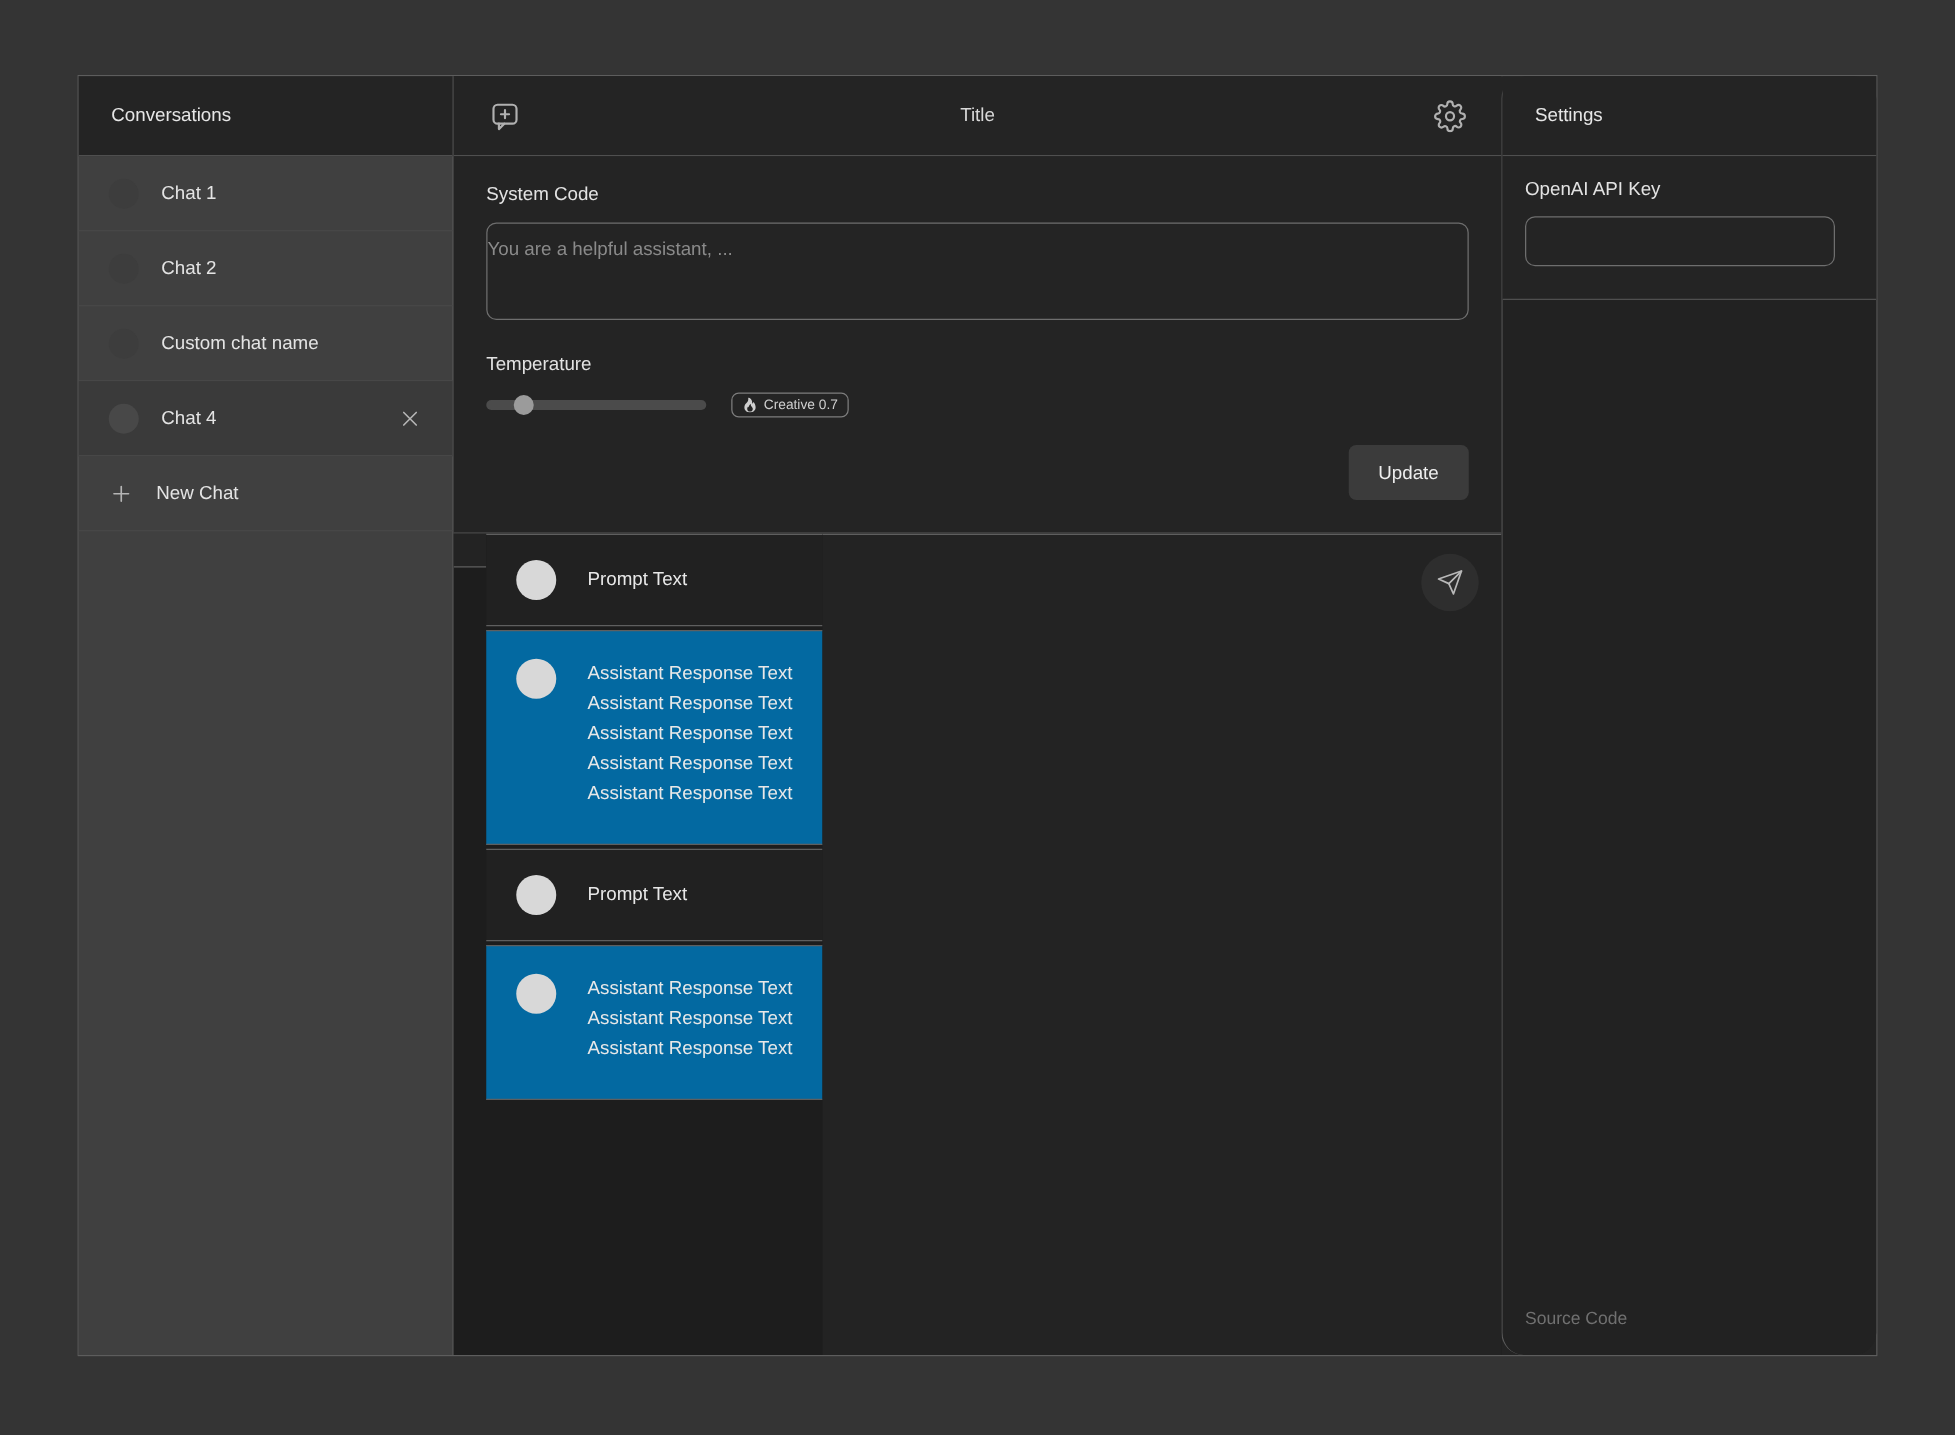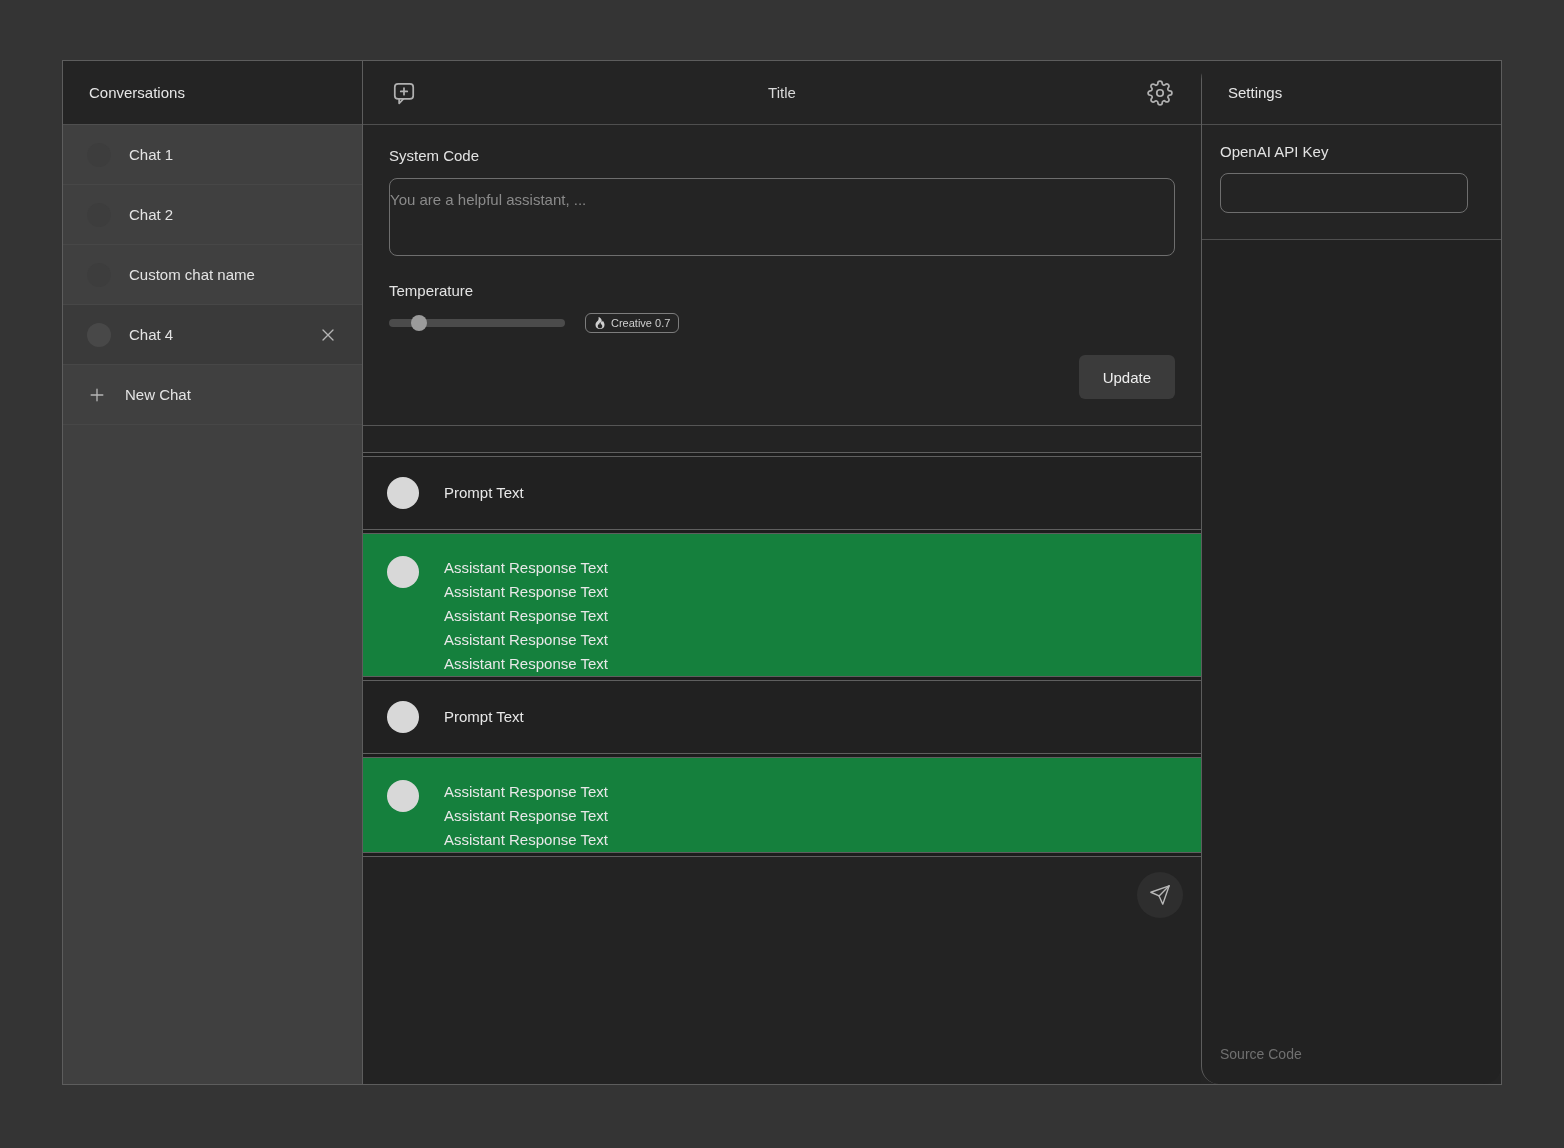--- a/index.html
+++ b/index.html
@@ -77,33 +77,33 @@
     border:1px solid #7d7d7d;border-radius:6px;padding:3px 8px;
     font-size:11px;color:#cfcfcf;background:transparent;
   }
   .update-row{display:flex;justify-content:flex-end;margin-top:24px;}
   .update-btn{
     height:44px;padding:0 24px;border:none;border-radius:6px;
     background:#3b3b3b;color:#eeeeee;font-size:15px;font-family:inherit;cursor:pointer;
   }
   
   .chat-area{
-    flex:1;min-height:0;display:flex;flex-direction:column;background:#1d1d1d;
+    flex:1;min-height:0;display:flex;flex-direction:row;background:#1d1d1d;
   }
   .spacer-bar{
     height:26px;flex:0 0 26px;background:#232323;
     border-bottom:1px solid #5f5f5f;margin-bottom:3px;
   }
   .msg{
     box-sizing:border-box;display:flex;
     border-top:1px solid #5f5f5f;border-bottom:1px solid #5f5f5f;
     margin-bottom:3px;padding:0 24px;
   }
   .msg.user{background:#212121;height:74px;align-items:center;}
-  .msg.assistant{background:#15803d;padding-top:22px;}
+  .msg.assistant{background:#0369a1;padding-top:22px;padding-bottom:28px;}
   .msg-avatar{
     width:32px;height:32px;flex:0 0 32px;border-radius:50%;background:#d8d8d8;
     margin-right:25px;
   }
   .msg .content{font-size:15px;line-height:24px;color:#e8e8e8;}
   .composer{
     flex:1;position:relative;background:#232323;border-top:1px solid #5f5f5f;
   }
   .composer-input{
     position:absolute;inset:0;width:100%;height:100%;box-sizing:border-box;

